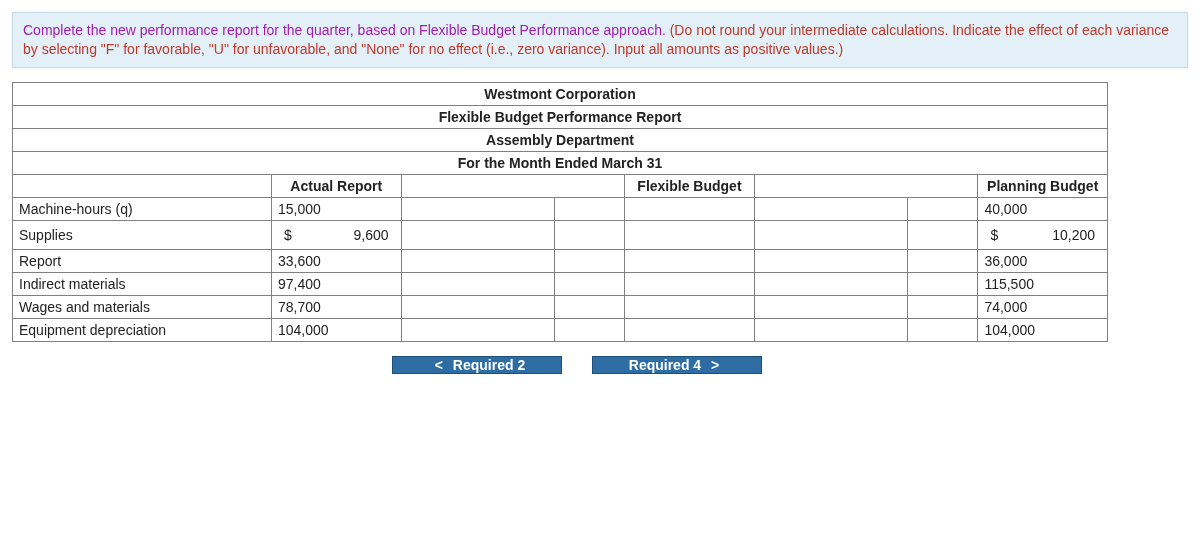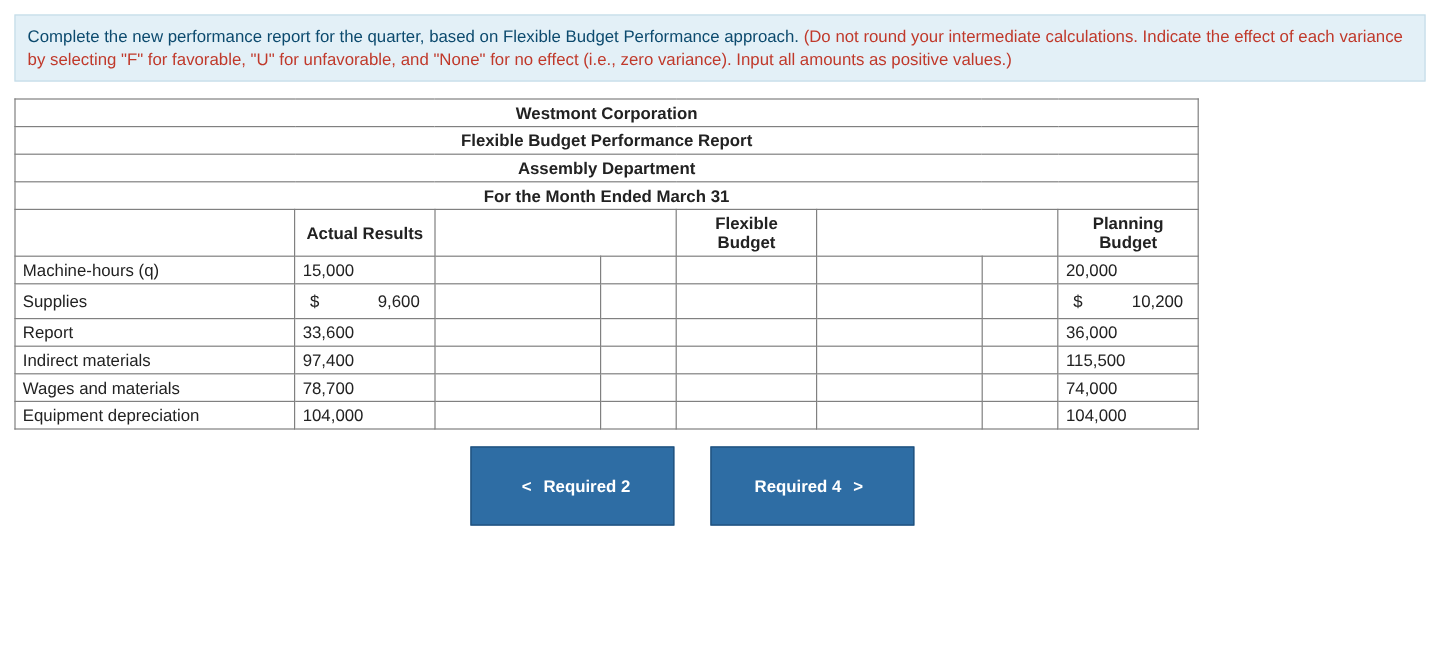--- a/index.html
+++ b/index.html
@@ -11,25 +11,25 @@
     background: #fff;
     color: #222;
   }
   .instructions {
     background: #e3f0f7;
     border: 1px solid #c5dce8;
     padding: 8px 10px;
     margin-bottom: 14px;
     line-height: 1.35;
   }
-  .instr-black { color: #0c4a6e; }
+  .instr-black { color: #a21caf; }
   .instr-red { color: #c0392b; }
   table.report {
     border-collapse: collapse;
-    width: 987px;
+    width: 1096px;
     table-layout: fixed;
   }
   table.report th, table.report td {
     border: 1px solid #808080;
     padding: 3px 6px;
     font-size: 14px;
     height: 22px;
     background: #fff;
   }
   .title-cell {
@@ -70,21 +70,21 @@
   .nav-row {
     display: flex;
     gap: 30px;
     margin-top: 14px;
     margin-left: 380px;
   }
   .nav-btn {
     background: #2e6da4;
     color: #fff;
     border: 1px solid #1f4e79;
-    padding: 24px 18px;
+    padding: 0 18px;
     font-size: 14px;
     font-weight: bold;
     cursor: pointer;
     min-width: 170px;
     text-align: center;
   }
   .nav-btn .chev { font-weight: bold; margin: 0 6px; }
   
   .col-label { width: 220px; }
   .col-actual { width: 110px; }
@@ -123,36 +123,36 @@
   </tr>
   <tr>
     <td class="title-cell" colspan="8">Assembly Department</td>
   </tr>
   <tr>
     <td class="title-cell" colspan="8">For the Month Ended March 31</td>
   </tr>
 
   <tr>
     <td></td>
-    <td class="hdr-cell">Actual Results</td>
+    <td class="hdr-cell">Actual Report</td>
     <td class="hdr-cell" colspan="2"></td>
     <td class="hdr-cell">Flexible Budget</td>
     <td class="hdr-cell" colspan="2"></td>
     <td class="hdr-cell">Planning Budget</td>
   </tr>
 
   <tr>
     <td class="row-label">Machine-hours (q)</td>
     <td class="num">15,000</td>
     <td></td>
     <td></td>
     <td></td>
     <td></td>
     <td></td>
-    <td class="num">20,000</td>
+    <td class="num">40,000</td>
   </tr>
 
   <tr>
     <td class="row-label">Supplies</td>
     <td class="dollar-cell">
       <div class="dollar-wrap">
             <span class="dollar-sign">$</span>
             <span class="dollar-val">9,600</span>
           </div>
     </td>

